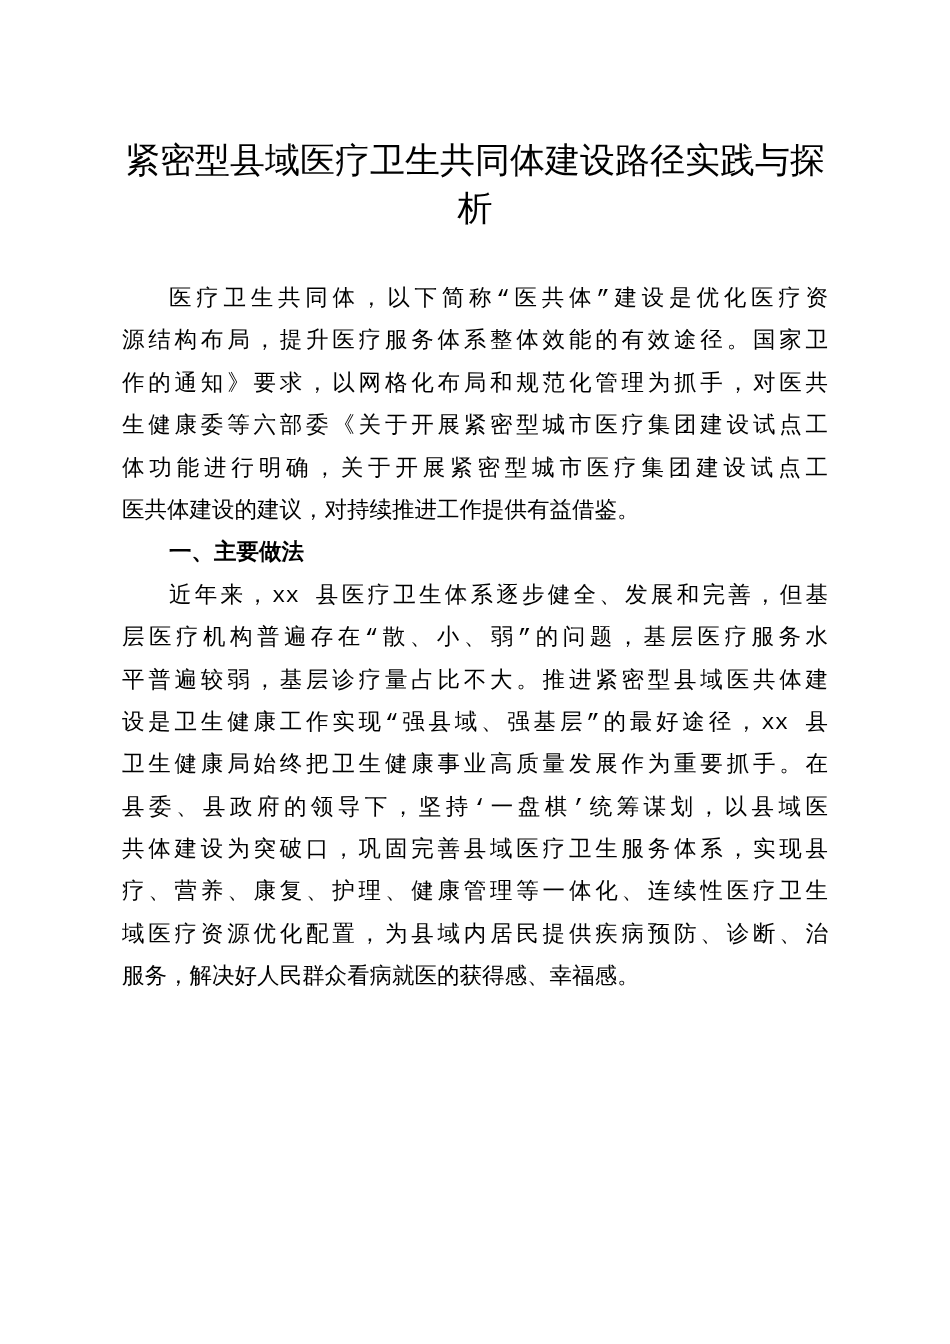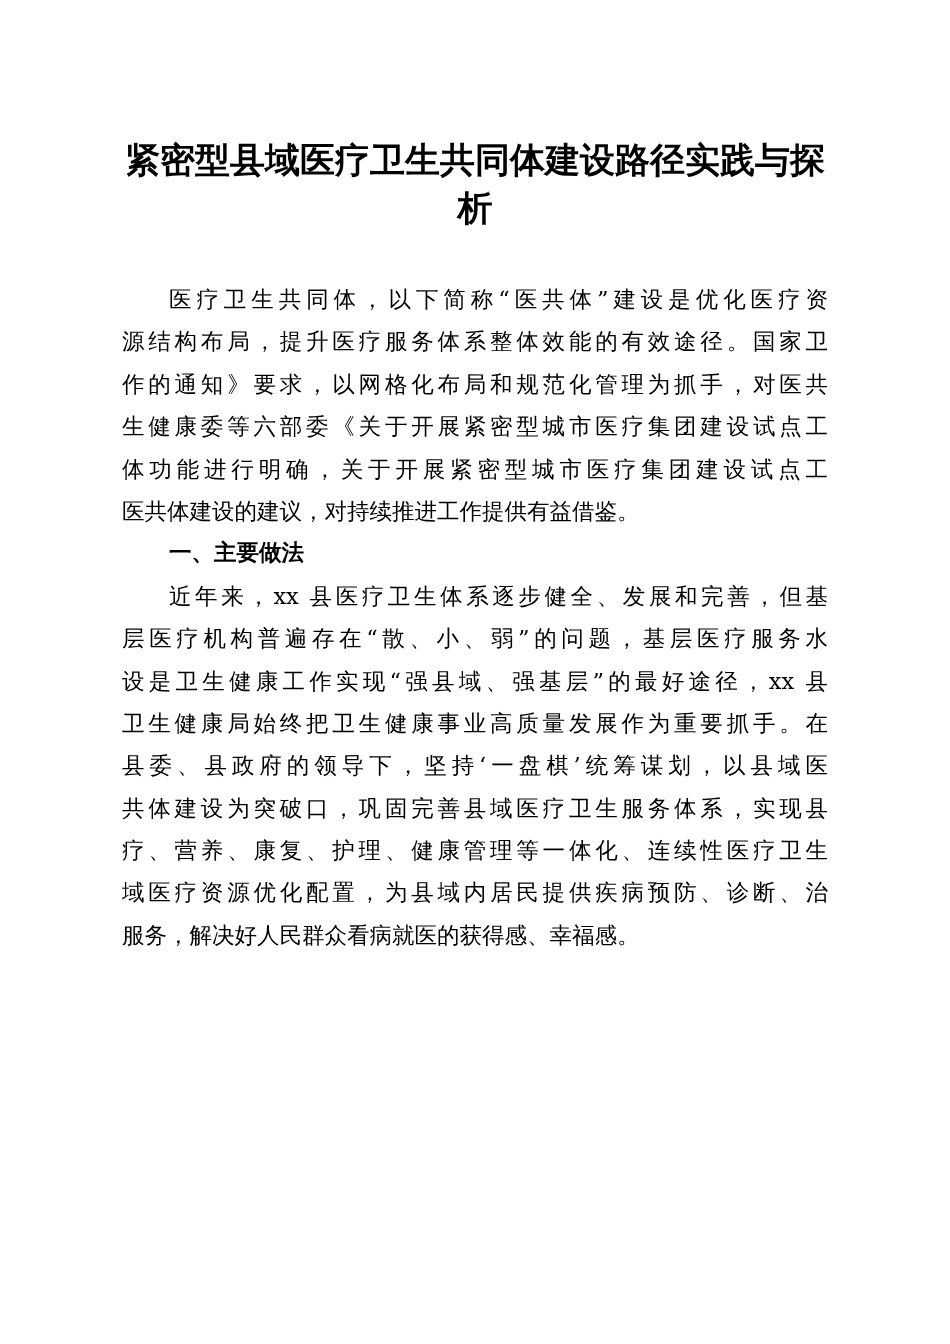--- a/index.html
+++ b/index.html
@@ -22,21 +22,21 @@
       height: 1344px;
       background: #ffffff;
     }
     .title {
       position: absolute;
       left: 110px;
       top: 136px;
       width: 730px;
       text-align: center;
       font-family: "DejaVu Serif", "Liberation Serif", serif;
-      font-weight: bold;
+      font-weight: normal;
       font-size: 35px;
       line-height: 48px;
       letter-spacing: 0px;
     }
     .title .t-line {
       display: block;
       white-space: nowrap;
     }
     .body-text {
       position: absolute;
@@ -46,33 +46,34 @@
       font-family: "DejaVu Serif", "Liberation Serif", serif;
       font-size: 22.5px;
       line-height: 42.4px;
     }
     .line {
       display: block;
       white-space: nowrap;
       text-align: justify;
       text-align-last: justify;
       height: 42.4px;
+      font-family: Liberation Mono, monospace;
     }
     .line.last {
       text-align-last: left;
     }
     .line.indent {
       padding-left: 47px;
     }
     .heading {
       display: block;
       white-space: nowrap;
       height: 42.4px;
       padding-left: 47px;
-      font-family: Liberation Sans, sans-serif;
+      font-family: Liberation Mono, monospace;
       font-weight: bold;
       font-size: 22.5px;
     }
   </style>
 </head>
 <body>
 
 <div class="page">
 
   <div class="title">
@@ -89,20 +90,21 @@
       <span class="line">生健康委等六部委《关于开展紧密型城市医疗集团建设试点工</span>
       <span class="line">体功能进行明确，关于开展紧密型城市医疗集团建设试点工</span>
       <span class="line last">医共体建设的建议，对持续推进工作提供有益借鉴。</span>
     </div>
 
     <span class="heading">一、主要做法</span>
 
     <div>
       <span class="line indent">近年来，xx 县医疗卫生体系逐步健全、发展和完善，但基</span>
       <span class="line">层医疗机构普遍存在“散、小、弱”的问题，基层医疗服务水</span>
+      <span class="line">平普遍较弱，基层诊疗量占比不大。推进紧密型县域医共体建</span>
       <span class="line">设是卫生健康工作实现“强县域、强基层”的最好途径，xx 县</span>
       <span class="line">卫生健康局始终把卫生健康事业高质量发展作为重要抓手。在</span>
       <span class="line">县委、县政府的领导下，坚持‘一盘棋’统筹谋划，以县域医</span>
       <span class="line">共体建设为突破口，巩固完善县域医疗卫生服务体系，实现县</span>
       <span class="line">疗、营养、康复、护理、健康管理等一体化、连续性医疗卫生</span>
       <span class="line">域医疗资源优化配置，为县域内居民提供疾病预防、诊断、治</span>
       <span class="line last">服务，解决好人民群众看病就医的获得感、幸福感。</span>
     </div>
 
   </div>

